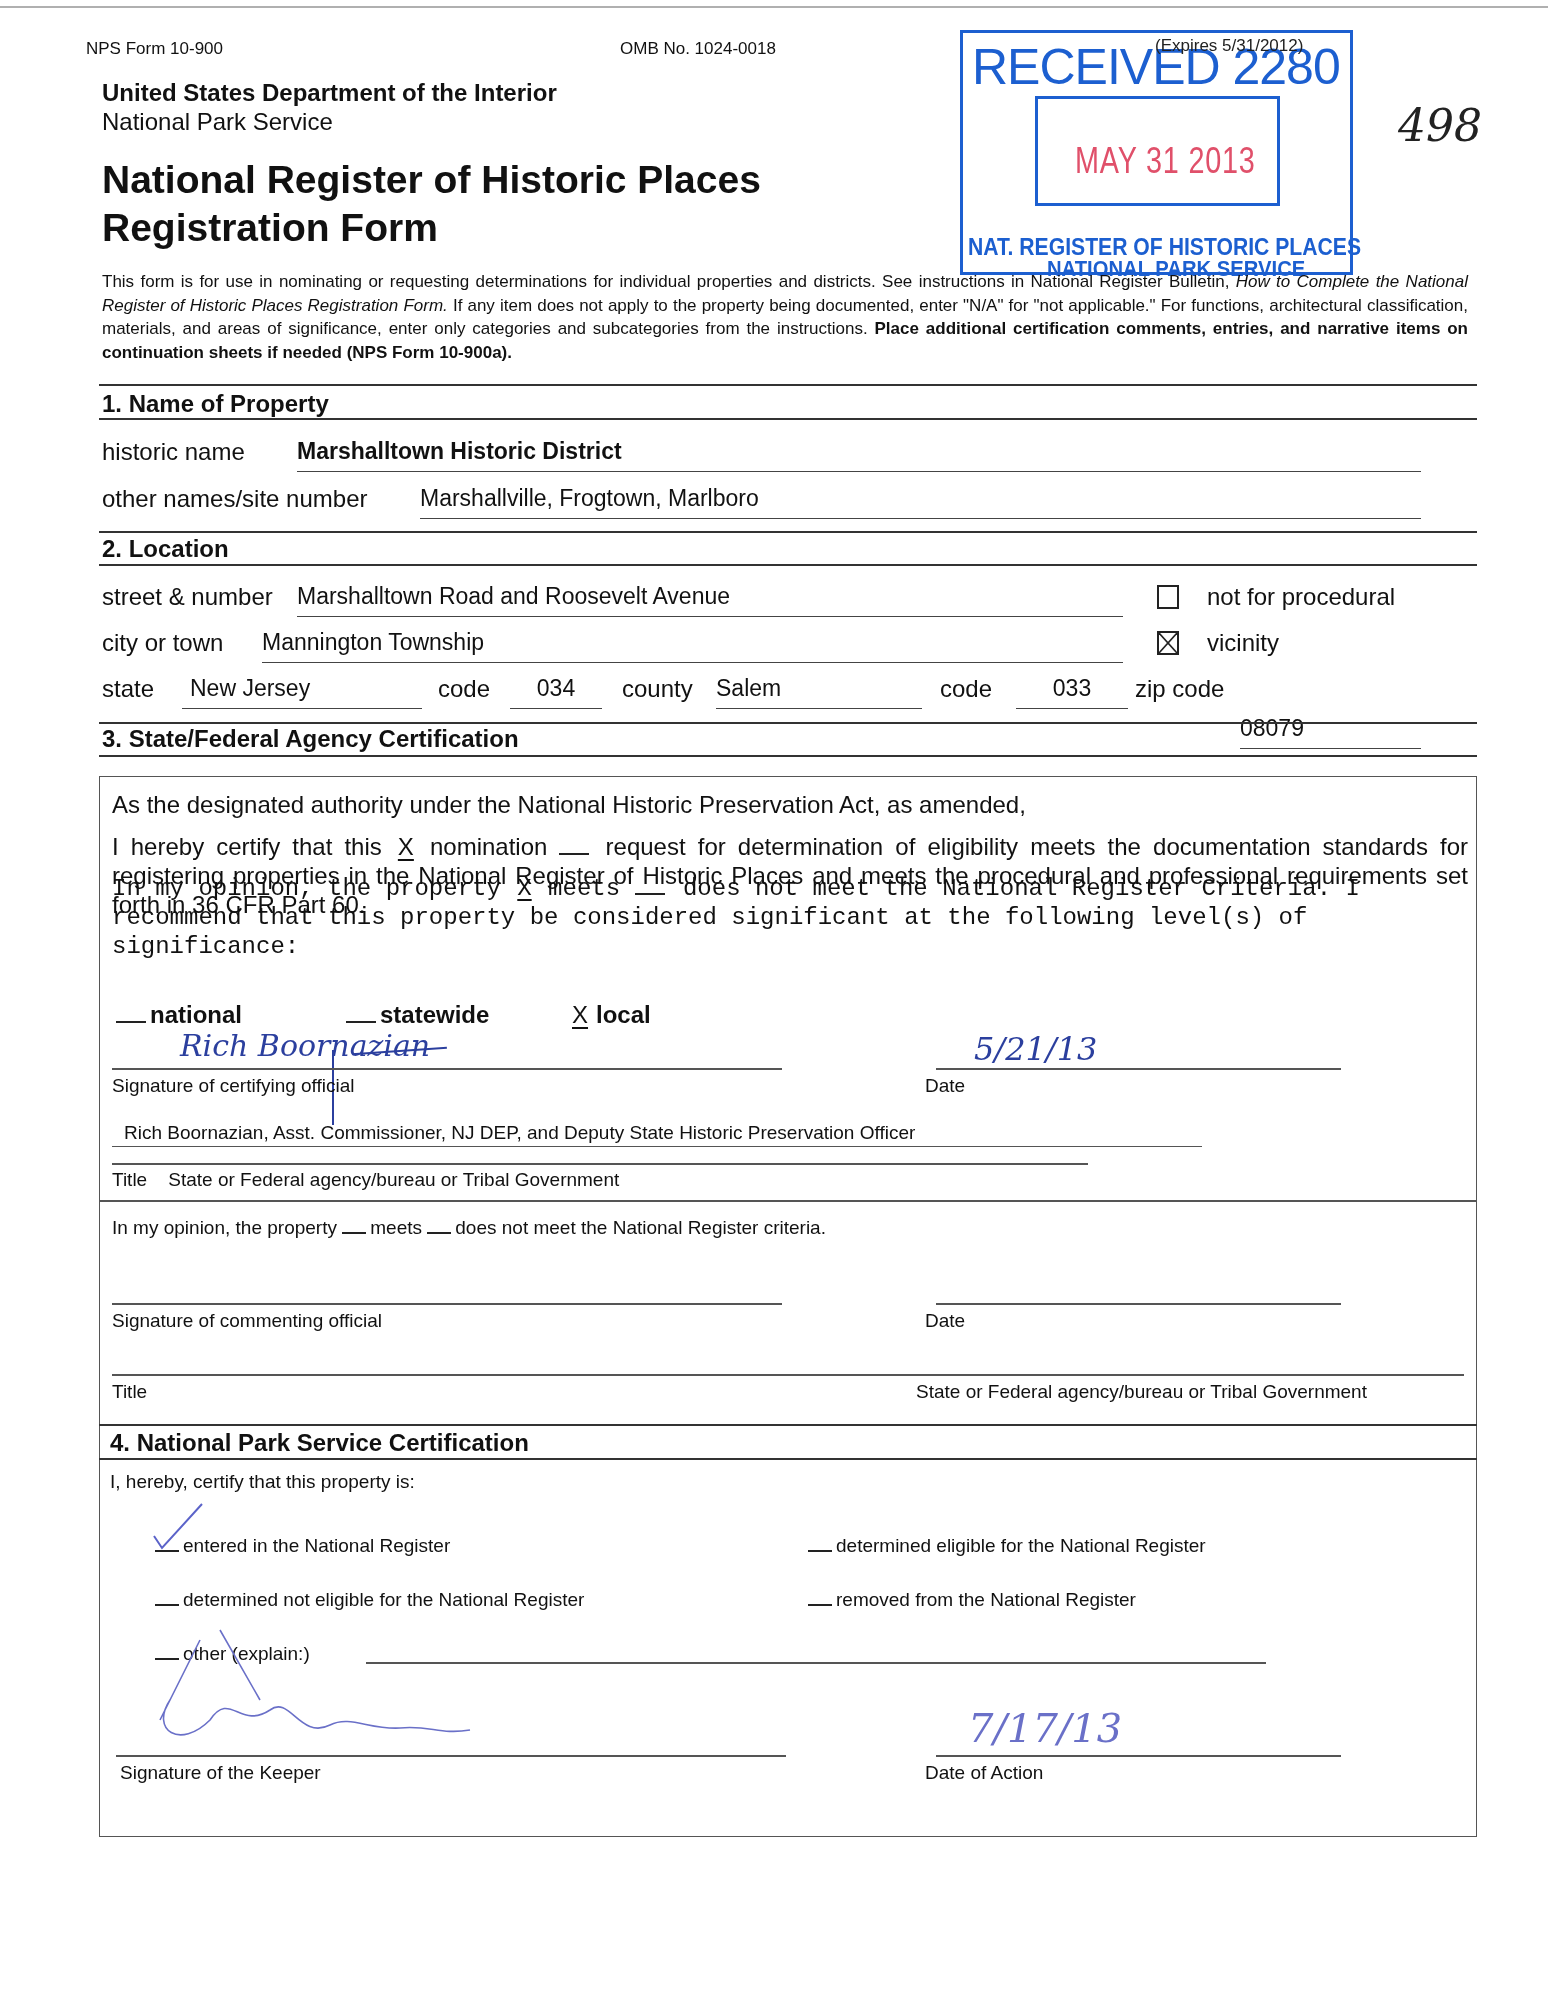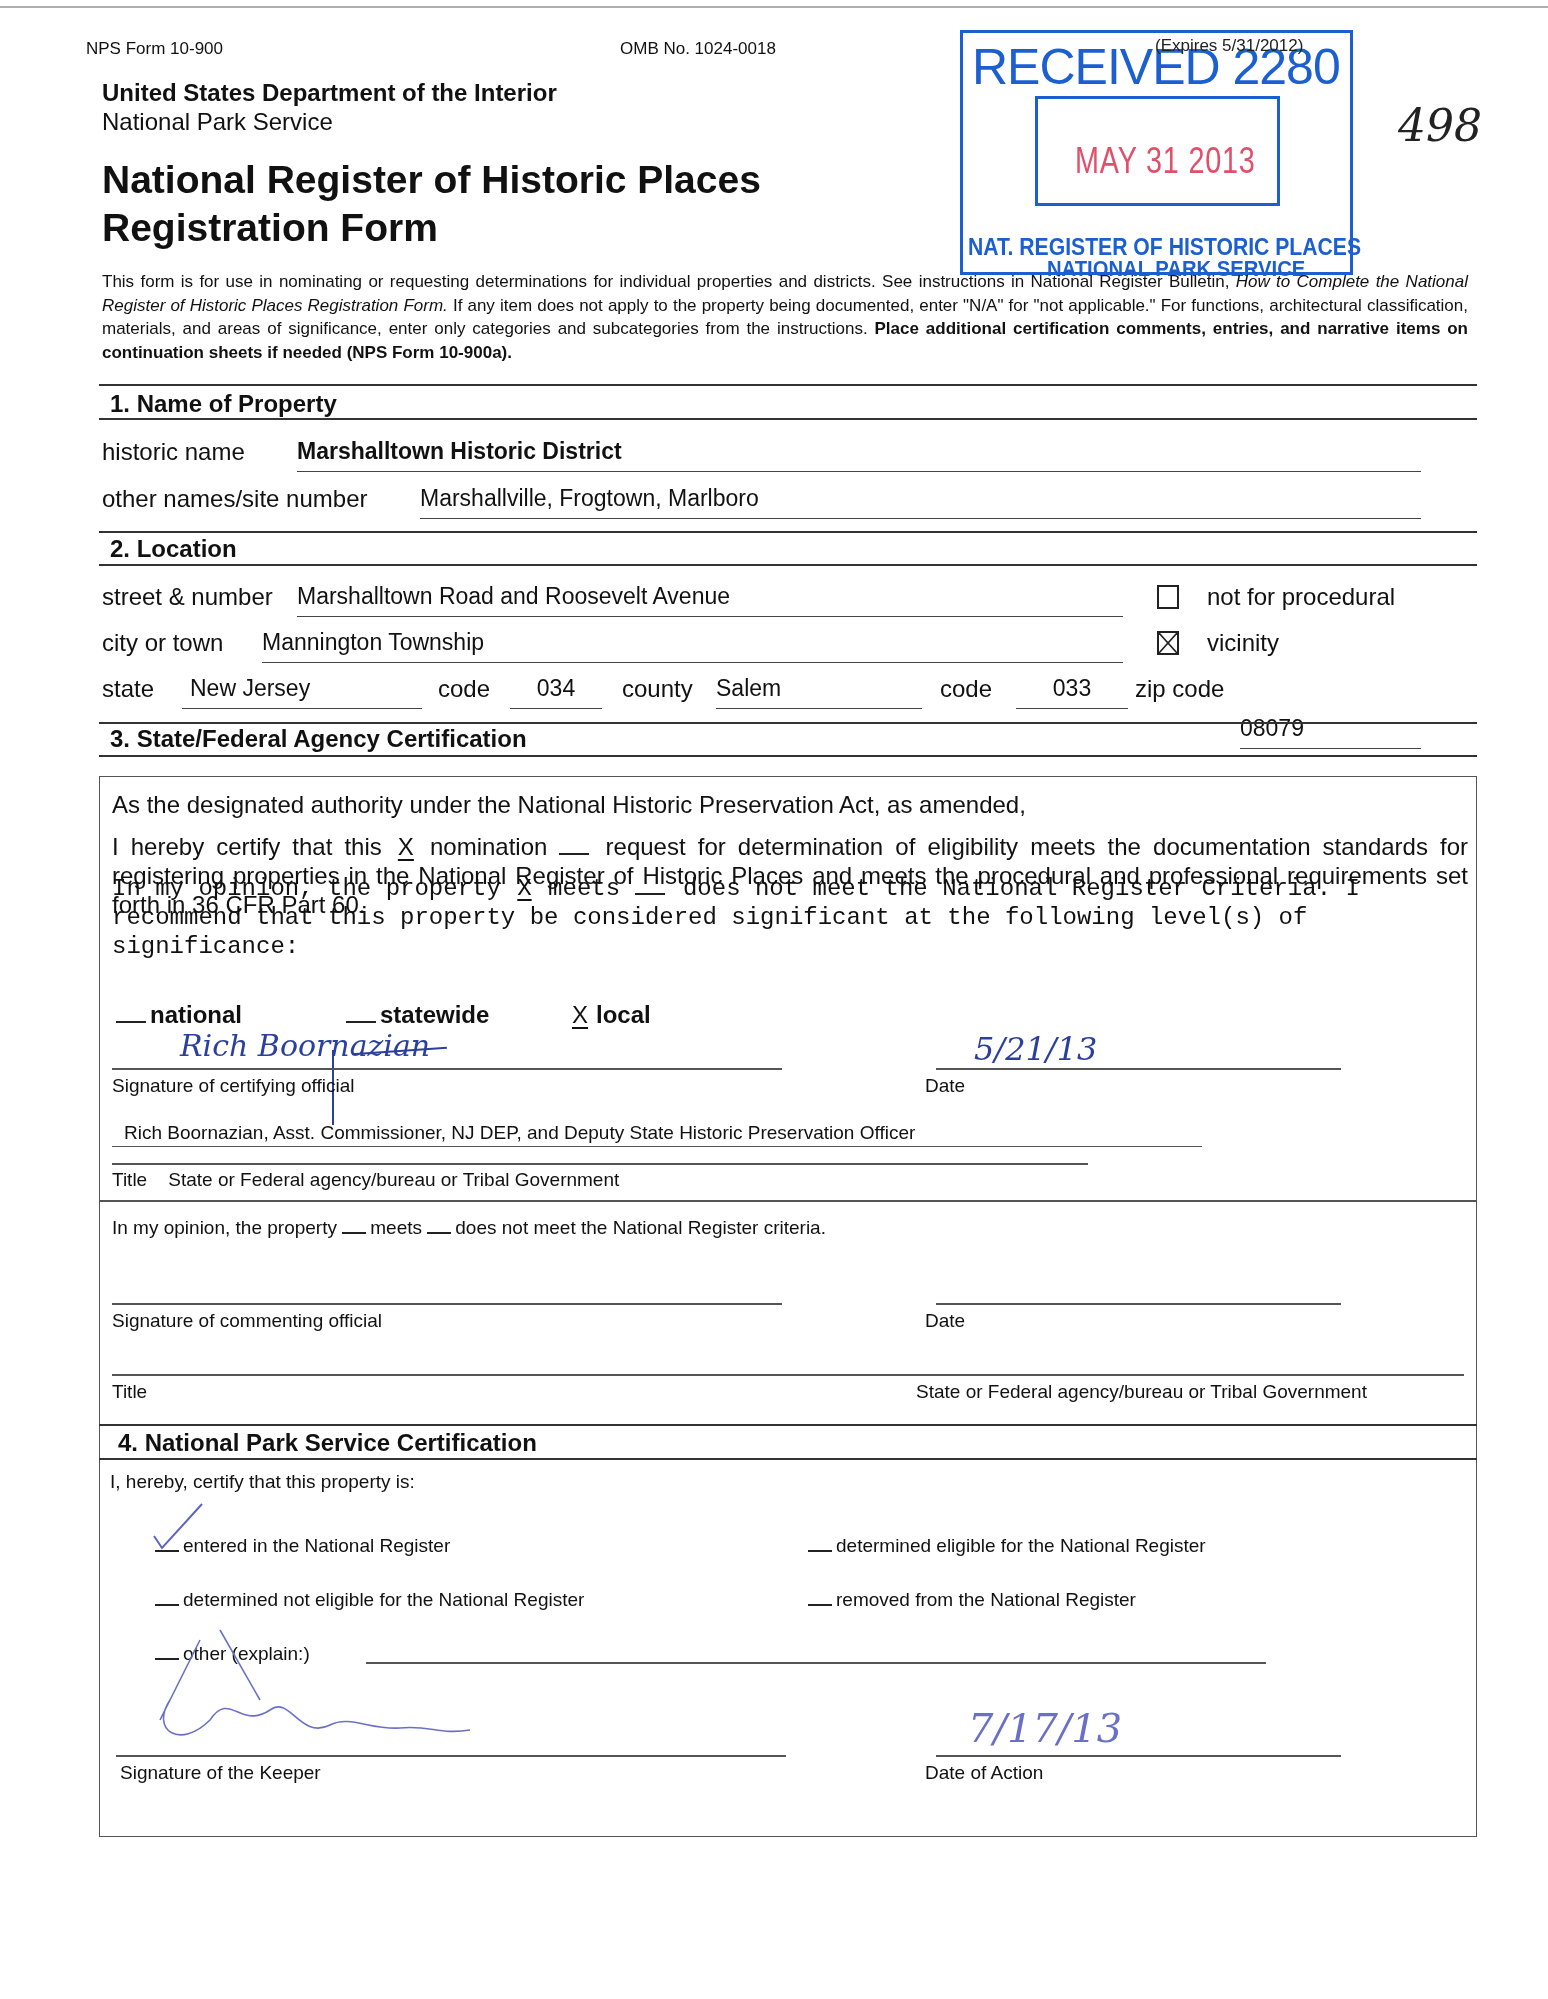--- a/index.html
+++ b/index.html
@@ -9,21 +9,21 @@
   .top-rule { left: 0; top: 6px; width: 1548px; height: 2px; background: #b0b0b0; }
   .small { font-size: 17px; }
   .hdr-bold { font-size: 24px; font-weight: bold; }
   .hdr-reg { font-size: 24px; }
   .title { font-size: 39px; font-weight: bold; line-height: 48px; }
   .intro { left: 102px; top: 270px; width: 1366px; font-size: 17px; line-height: 23.5px; text-align: justify; }
   .intro b { font-weight: bold; }
   .intro i { font-style: italic; }
   .rule { height: 2px; background: #333; }
   .rule-thin { height: 1.5px; background: #555; }
-  .sec-title { font-size: 24px; font-weight: bold; margin-left: 8px; }
+  .sec-title { font-size: 24px; font-weight: bold; }
   .lbl { font-size: 24px; }
   .val { font-size: 23px; }
   .uline { border-bottom: 1.5px solid #444; }
   .checkbox { width: 22px; height: 24px; border: 2px solid #222; box-sizing: border-box; }
   .cert-box { left: 99px; top: 776px; width: 1378px; height: 1061px; border: 1.5px solid #555; box-sizing: border-box; }
   .body-text { font-size: 24px; line-height: 29px; }
   .sm-text { font-size: 19px; }
   .stamp-outer { left: 960px; top: 30px; width: 393px; height: 245px; border: 3px solid #1c5fd0; box-sizing: border-box; }
   .stamp-inner { left: 1035px; top: 96px; width: 245px; height: 110px; border: 3px solid #1c5fd0; box-sizing: border-box; }
   .stamp-text { color: #1c5fd0; font-weight: bold; }

